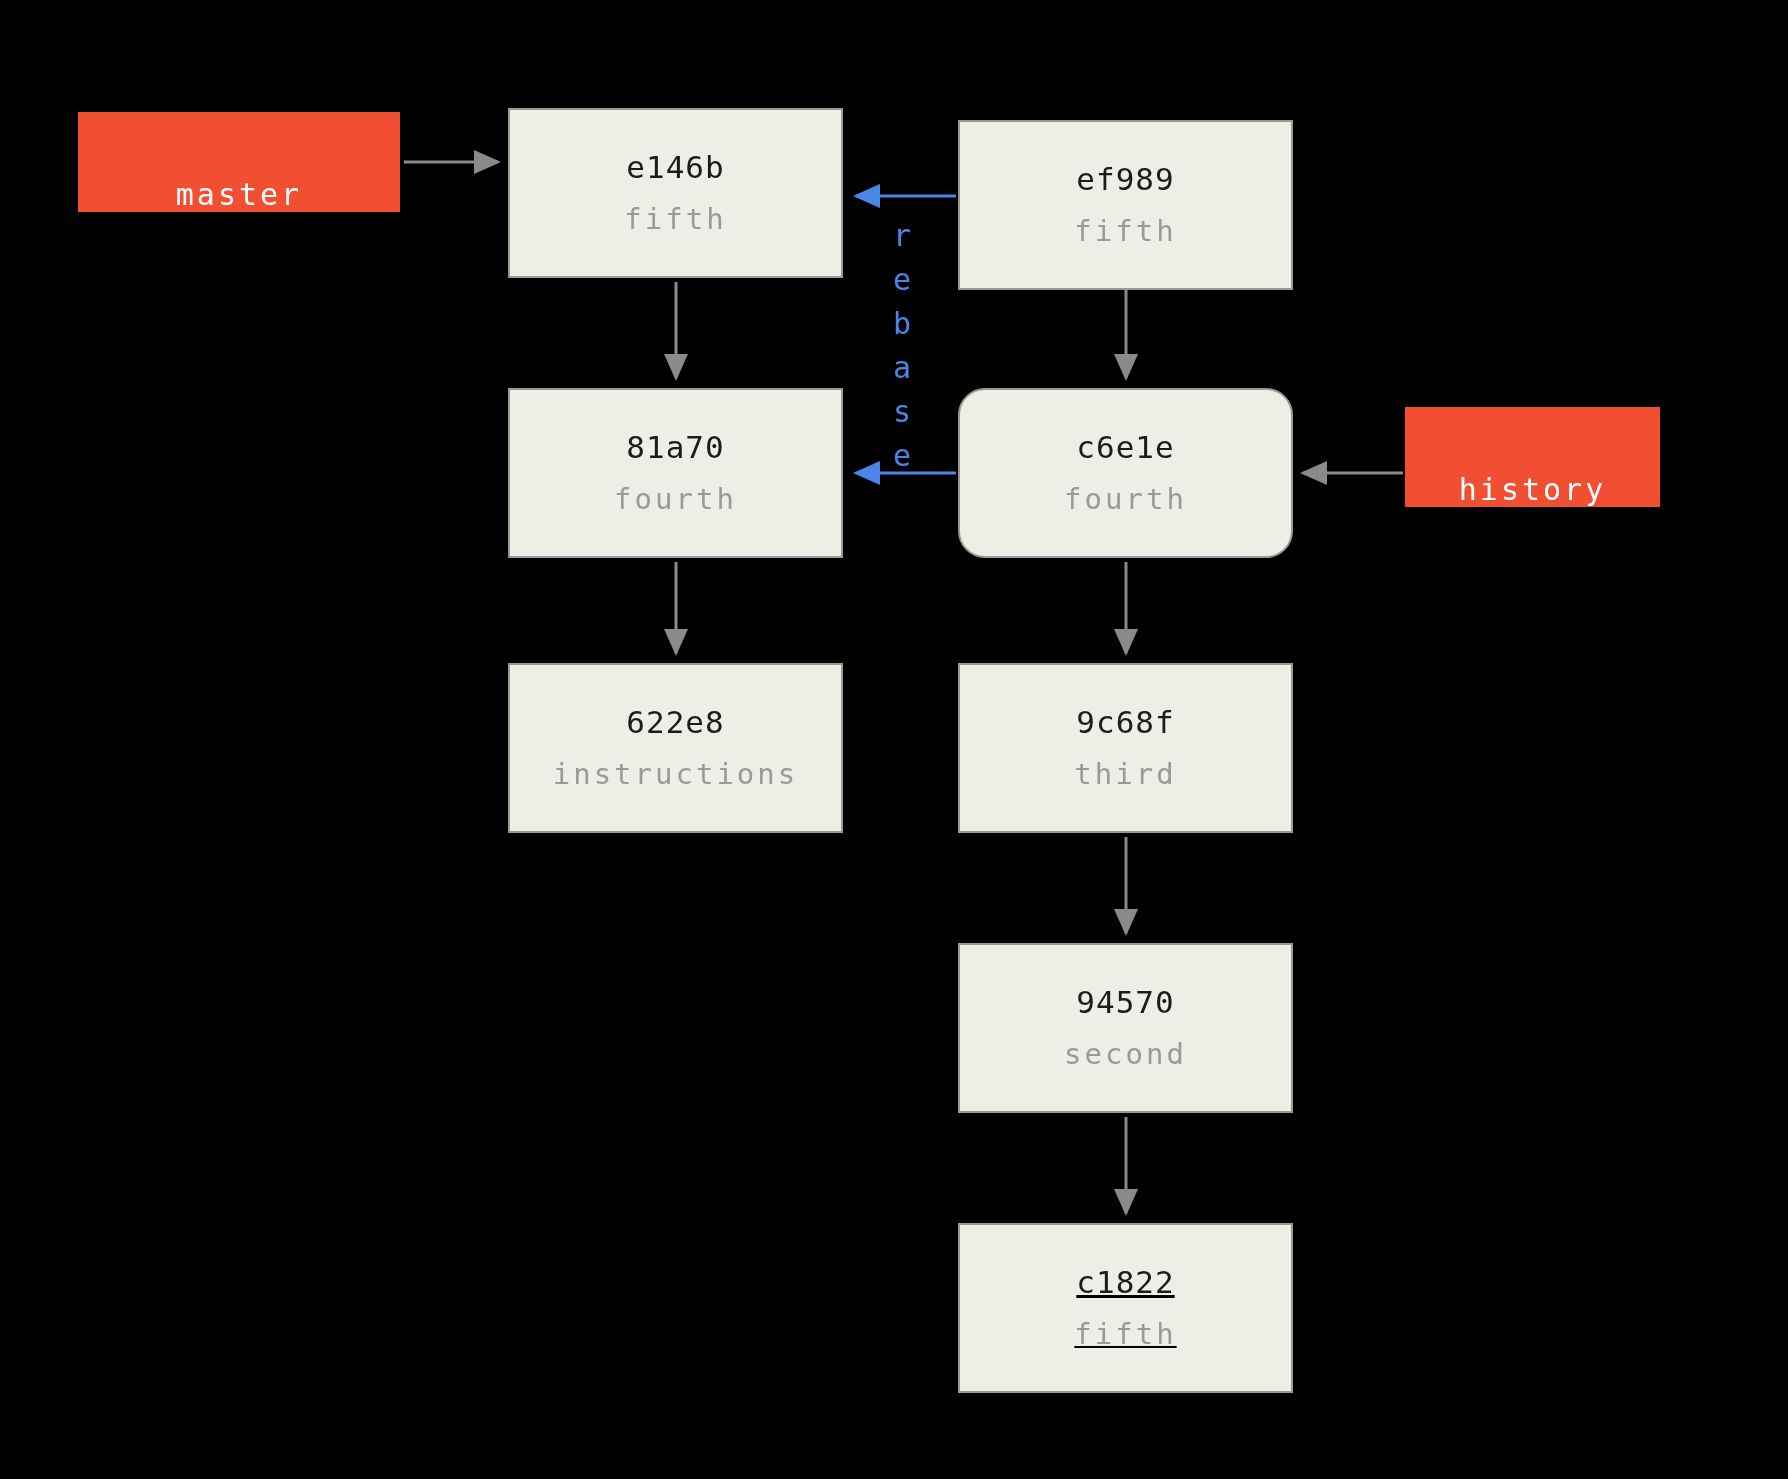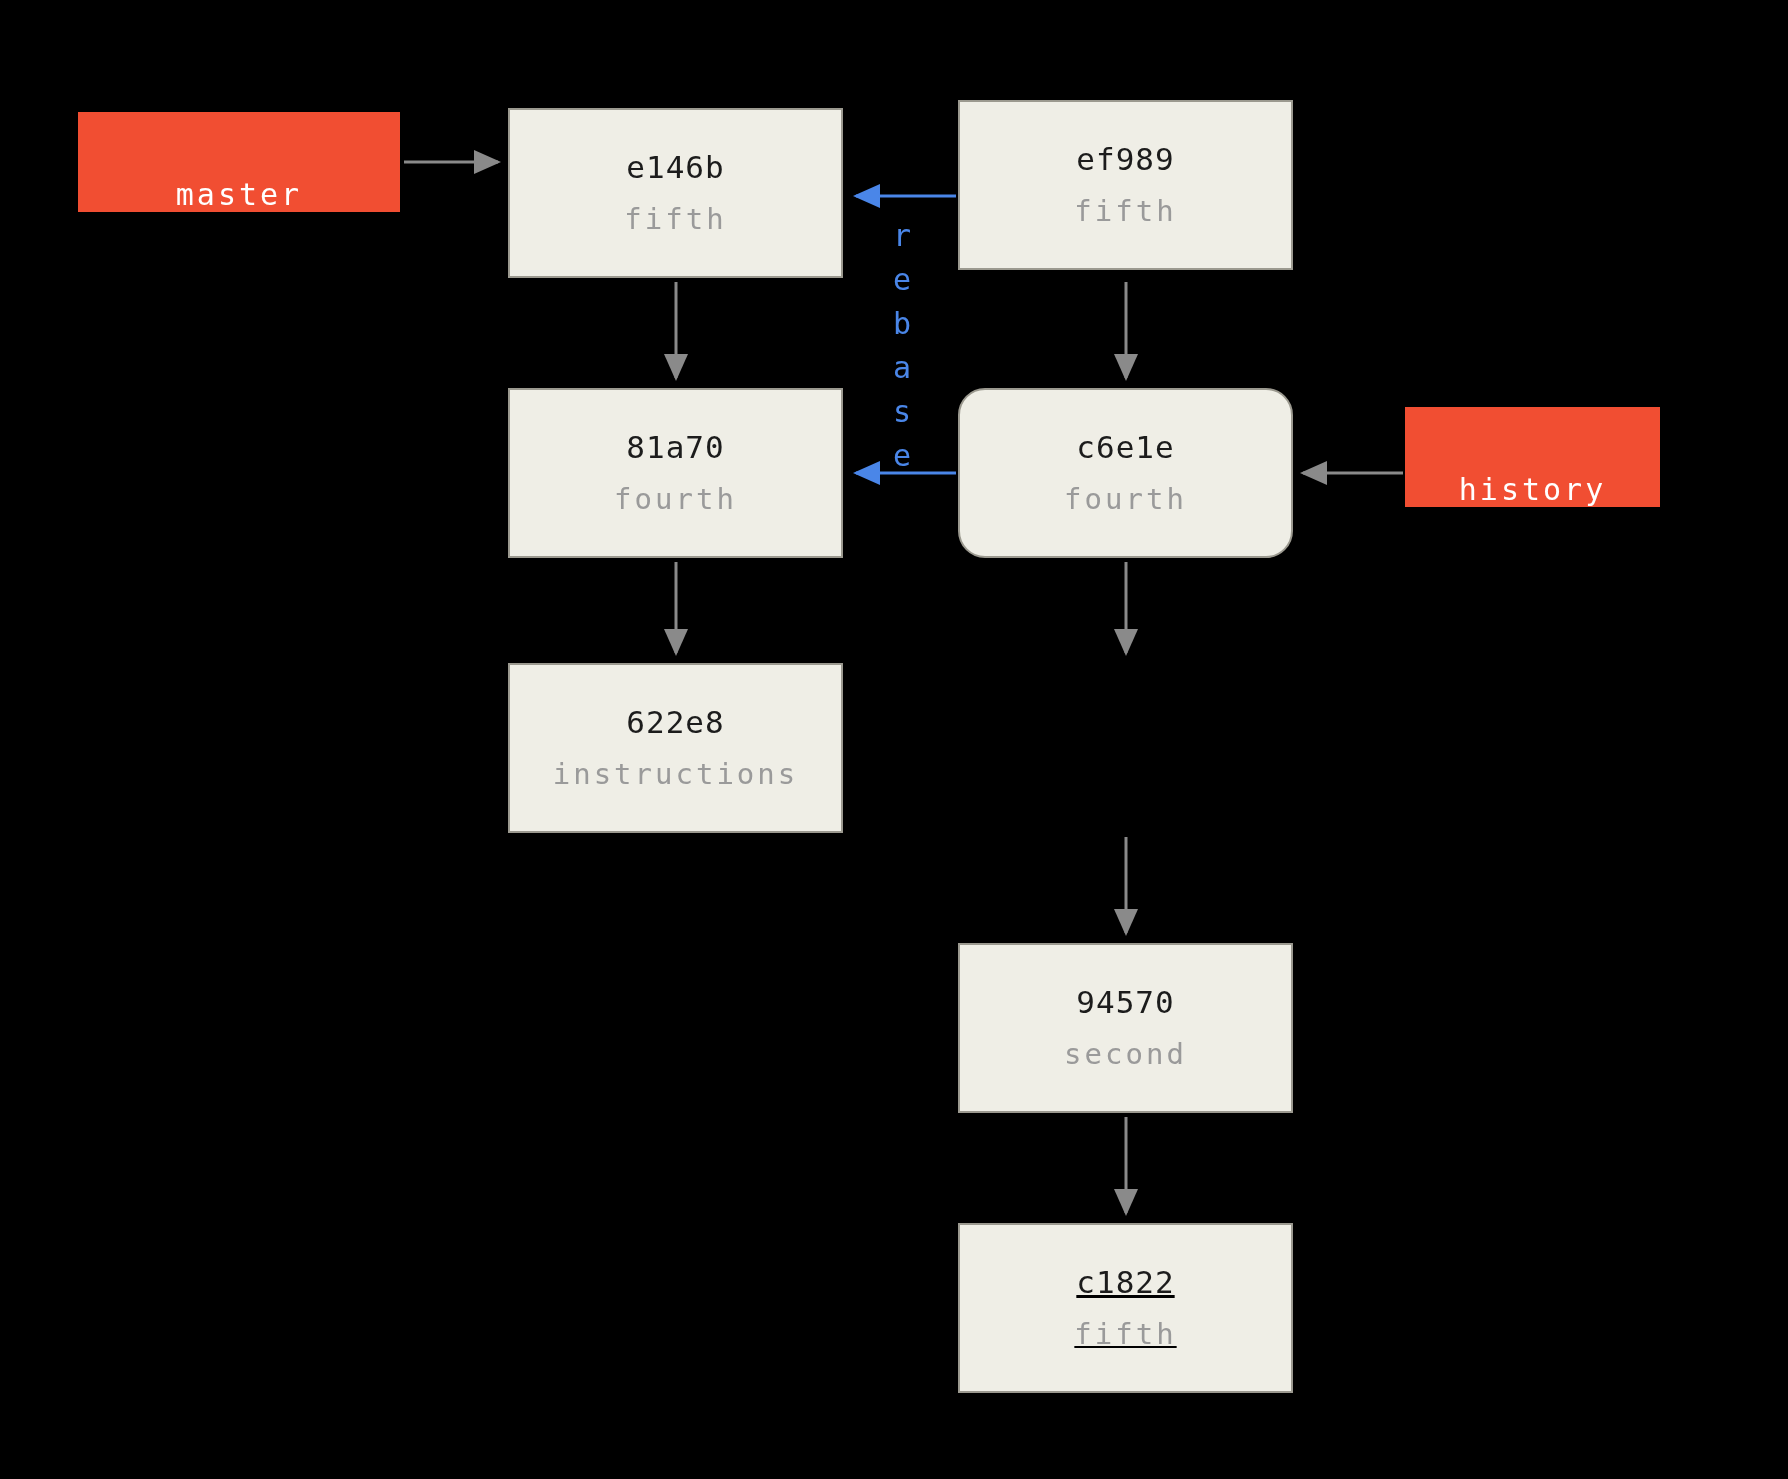--- a/index.html
+++ b/index.html
@@ -119,27 +119,31 @@
   </div>
   <div class="commit" style="left:508px; top:388px;">
     <div class="hash">81a70</div>
     <div class="msg">fourth</div>
   </div>
   <div class="commit" style="left:508px; top:663px;align-items:center;">
     <div class="hash">622e8</div>
     <div class="msg">instructions</div>
   </div>
 
-  <div class="commit" style="left:958px; top:100px;">
+  <div class="commit" style="left:958px; top:120px;">
     <div class="hash">ef989</div>
     <div class="msg">fifth</div>
   </div>
   <div class="commit" style="left:958px; top:388px;border-radius:27px;">
     <div class="hash">c6e1e</div>
     <div class="msg">fourth</div>
+  </div>
+  <div class="commit" style="left:958px; top:663px;">
+    <div class="hash">9c68f</div>
+    <div class="msg">third</div>
   </div>
   <div class="commit" style="left:958px; top:943px;">
     <div class="hash">94570</div>
     <div class="msg">second</div>
   </div>
   <div class="commit" style="left:958px; top:1223px;text-decoration:underline;">
     <div class="hash">c1822</div>
     <div class="msg">fifth</div>
   </div>
 

